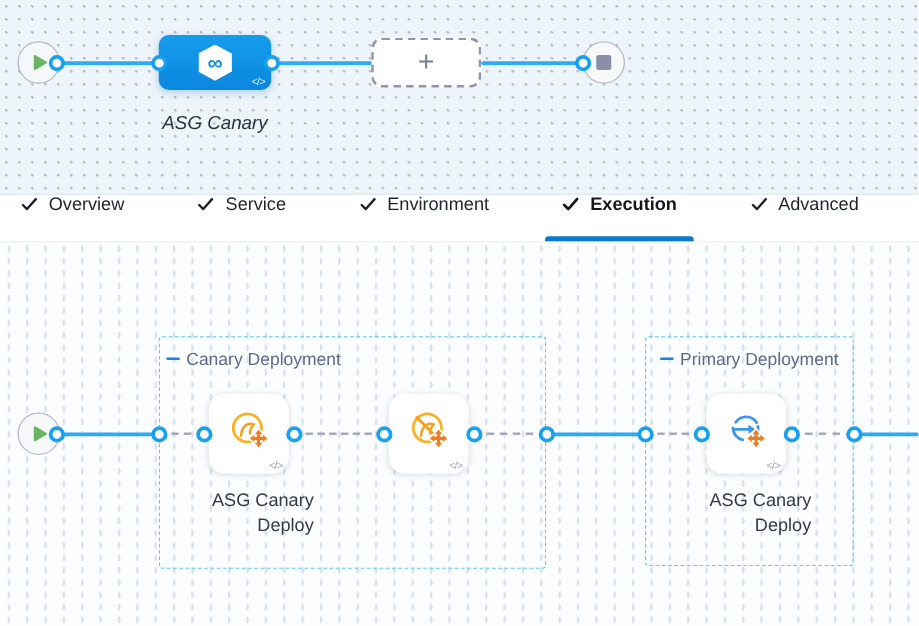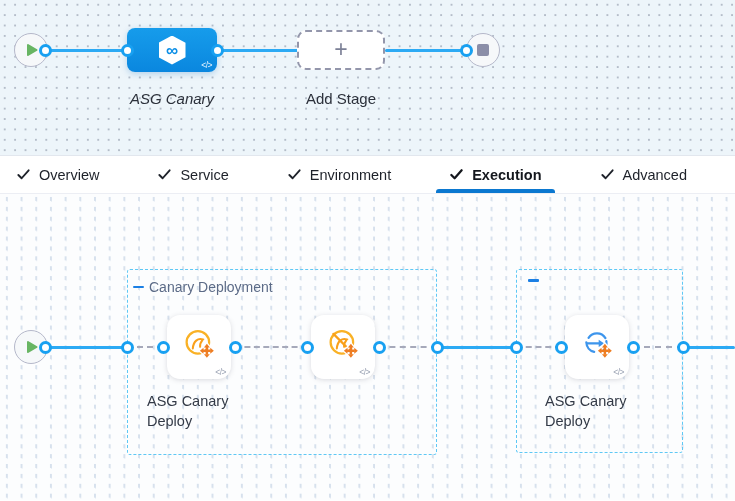--- a/index.html
+++ b/index.html
@@ -16,21 +16,21 @@
     border-bottom:1px solid #e2e7ee;
   }
 
   
   .tabbar {
     position:relative; width:735px; height:38px; background:#fff;
     display:flex; align-items:stretch; padding-left:3px;
     border-bottom:1px solid #eceef4;
   }
   .tab {
-    position:relative; display:flex; align-items:center; gap:8px;
+    position:relative; display:flex; align-items:flex-start; gap:8px;
     padding:0 13px; margin-right:32px; cursor:pointer;
     font-size:14.5px; color:#1e222a; white-space:nowrap;
   }
   .tab .check { width:15px; height:15px; flex:0 0 auto; }
   .tab.active { font-weight:700; color:#14171d; }
   .tab.active::after {
     content:""; position:absolute; left:0; right:0; bottom:0; height:4px;
     background:#0b78d0; border-radius:3px 3px 0 0;
   }
 
@@ -91,21 +91,21 @@
     font-size:14px; color:#5c6b87; z-index:2; cursor:pointer; white-space:nowrap;
   }
   .group-title .dash { width:11px; height:2.6px; background:#1b7fe4; border-radius:1px; }
 
   .step-card {
     position:absolute; width:64px; height:64px; background:#fff; border-radius:13px;
     box-shadow:0 1px 5px rgba(96,97,112,.22); z-index:2; cursor:pointer;
   }
   .step-card svg.step-icon { position:absolute; left:14px; top:11px; }
   .step-label {
-    position:absolute; width:104px; text-align:left;
+    position:absolute; width:104px; text-align:right;
     font-size:14.5px; line-height:20px; color:#333a47; z-index:2;
   }
 </style>
 </head>
 <body>
 
 <div id="app">
 
   <div class="stage-canvas">
 
@@ -126,21 +126,20 @@
         <span>∞</span>
       </div>
       <span class="code-chip on-blue">&lt;/&gt;</span>
     </div>
     <div class="port" style="left:210.5px; top:43.5px;"></div>
     <div class="node-label" style="left:107px; top:90px;font-style:italic;">ASG Canary</div>
 
     <div class="add-stage">
       <span>+</span>
     </div>
-    <div class="node-label" style="left:276px; top:90px;">Add Stage</div>
 
     <div class="term-node" style="left:466px; top:33px;">
       <div class="stop-square"></div>
     </div>
     <div class="port" style="left:459.5px; top:43.5px;"></div>
   </div>
 
   <div class="tabbar">
     <div class="tab">
       <svg class="check" viewBox="0 0 16 16">
@@ -247,20 +246,21 @@
           <rect x="19.6" y="20.9" width="6.8" height="2.2"></rect>
         </g>
       </svg>
       <span class="code-chip on-card">&lt;/&gt;</span>
     </div>
     <div class="port" style="left:372.5px; top:146.5px;"></div>
 
     <div class="step-group" style="left:516px; top:75px; width:167px; height:184px;"></div>
     <div class="group-title" style="left:528px; top:85px;">
       <span class="dash"></span>
+      <span>Primary Deployment</span>
     </div>
     <div class="port" style="left:509.5px; top:146.5px;"></div>
     <div class="port" style="left:676.5px; top:146.5px;"></div>
 
     <div class="port" style="left:554.5px; top:146.5px;"></div>
     <div class="step-card" style="left:565px; top:121px;">
       <svg class="step-icon" width="36" height="36" viewBox="0 0 32 32">
         <path d="M8.5 10.5 A 9 9 0 0 1 23.5 10.8" fill="none" stroke="#3d95ec" stroke-width="2" stroke-linecap="round"></path>
         <path d="M24.3 13.5 A 9 9 0 0 1 21.5 21.5" fill="none" stroke="#3d95ec" stroke-width="2" stroke-linecap="round"></path>
         <path d="M13.5 23 A 9 9 0 0 1 6.5 14.5" fill="none" stroke="#3d95ec" stroke-width="2" stroke-linecap="round"></path>

